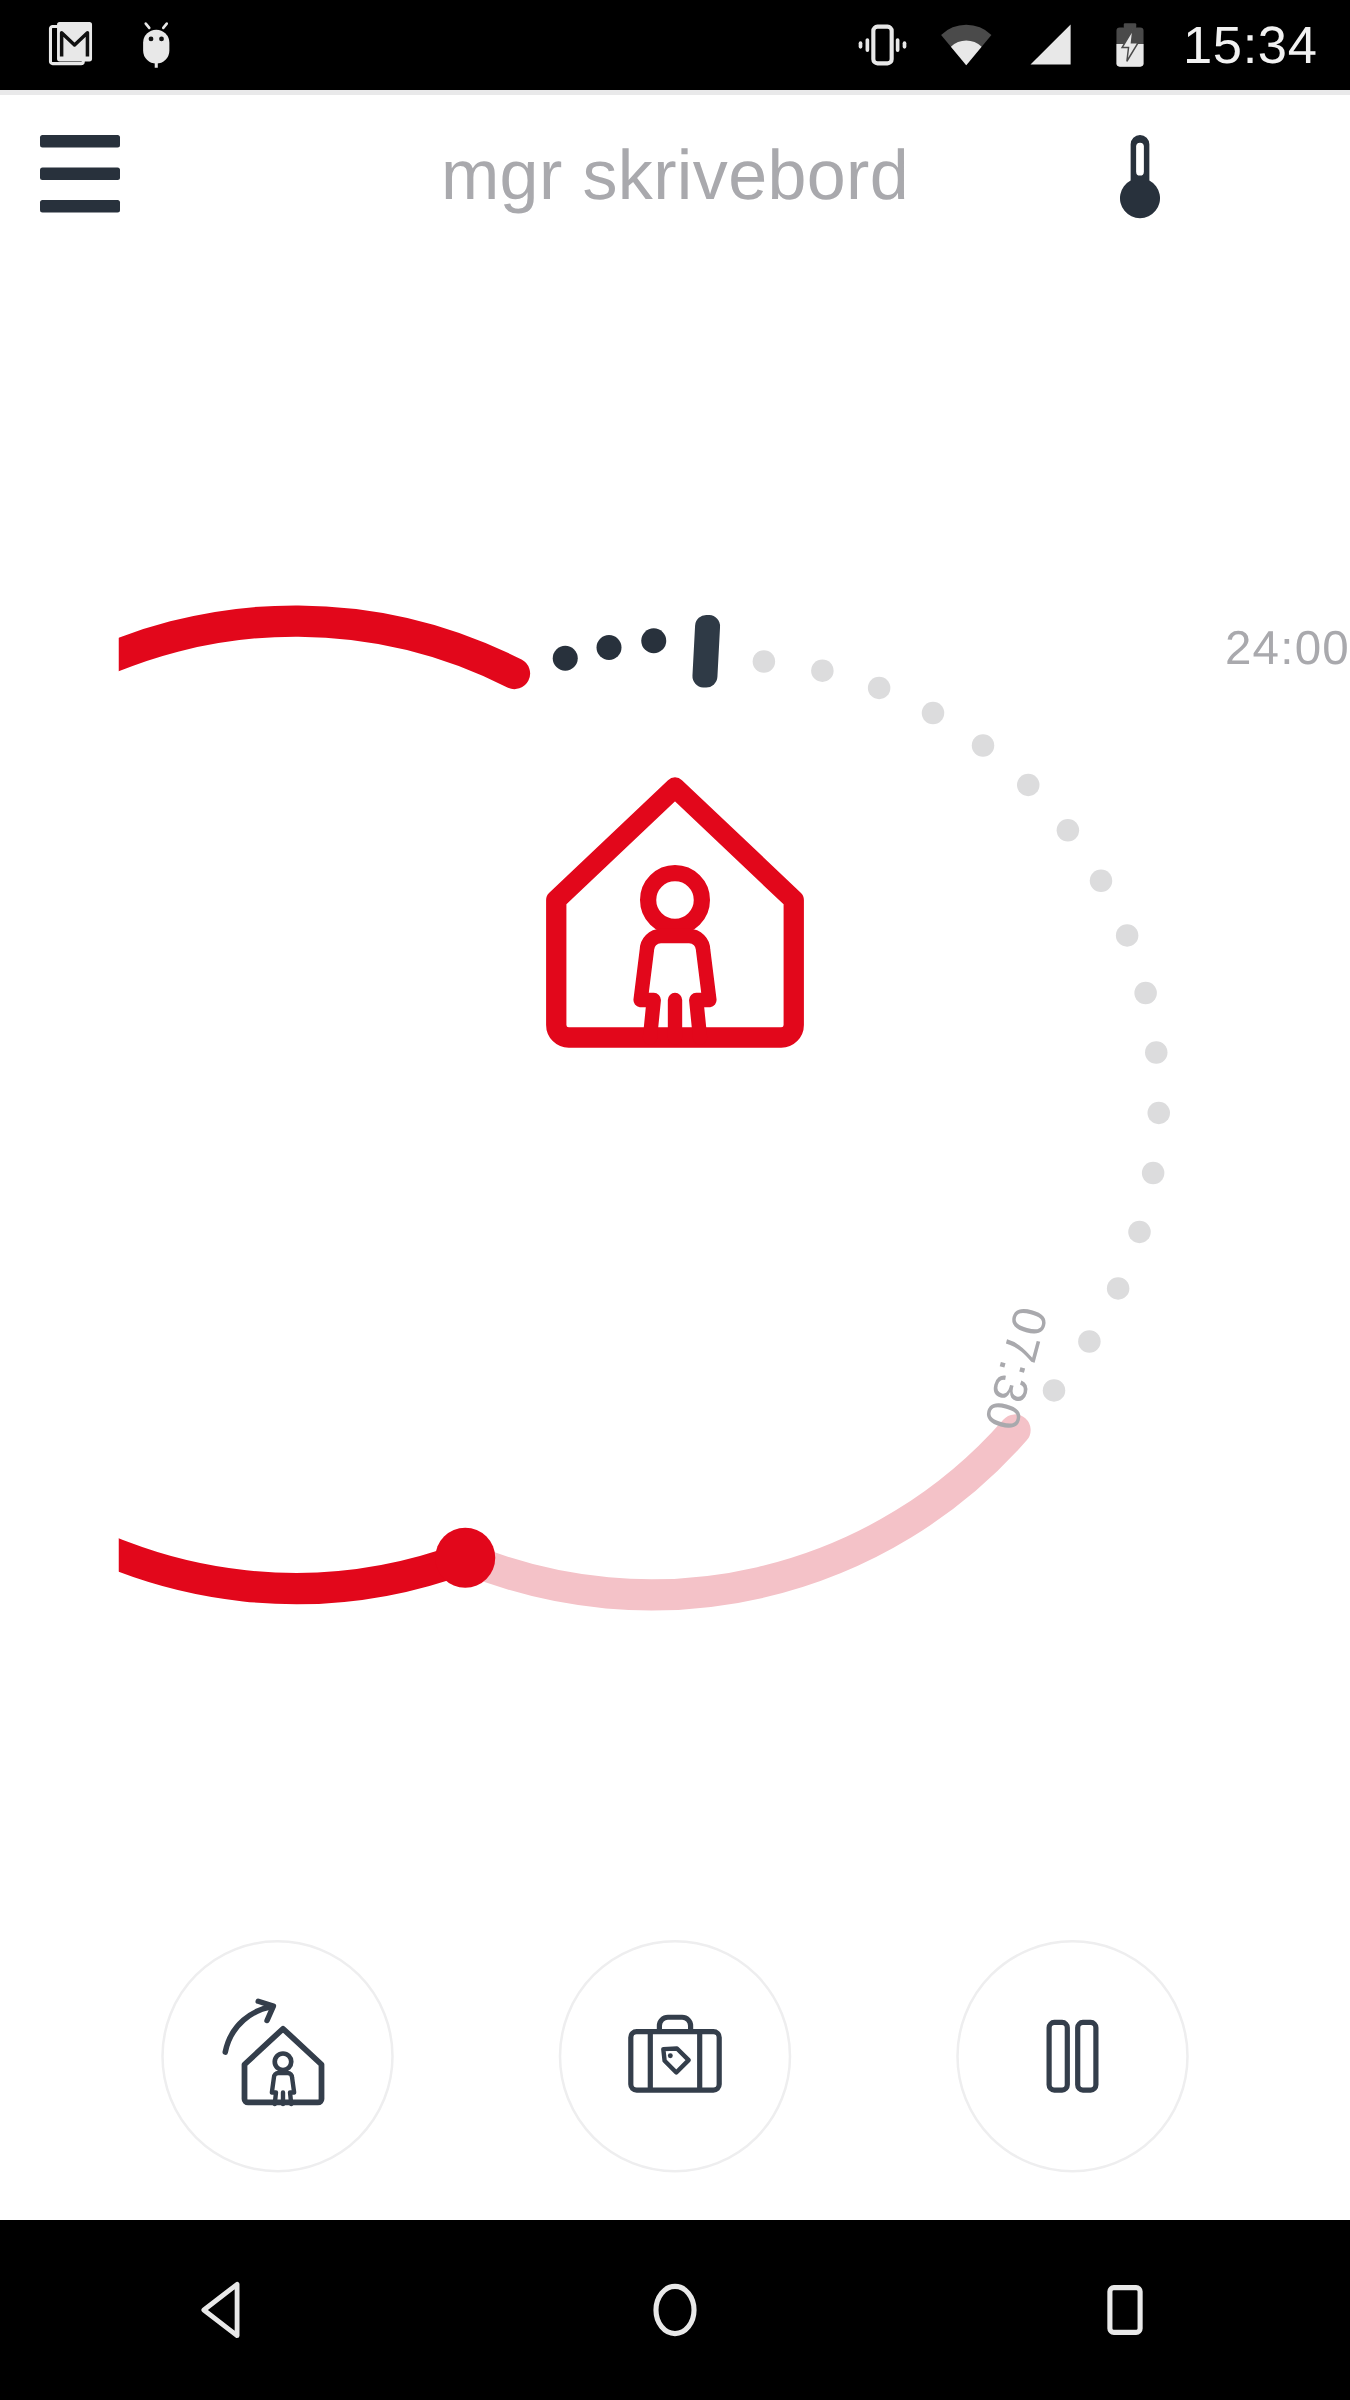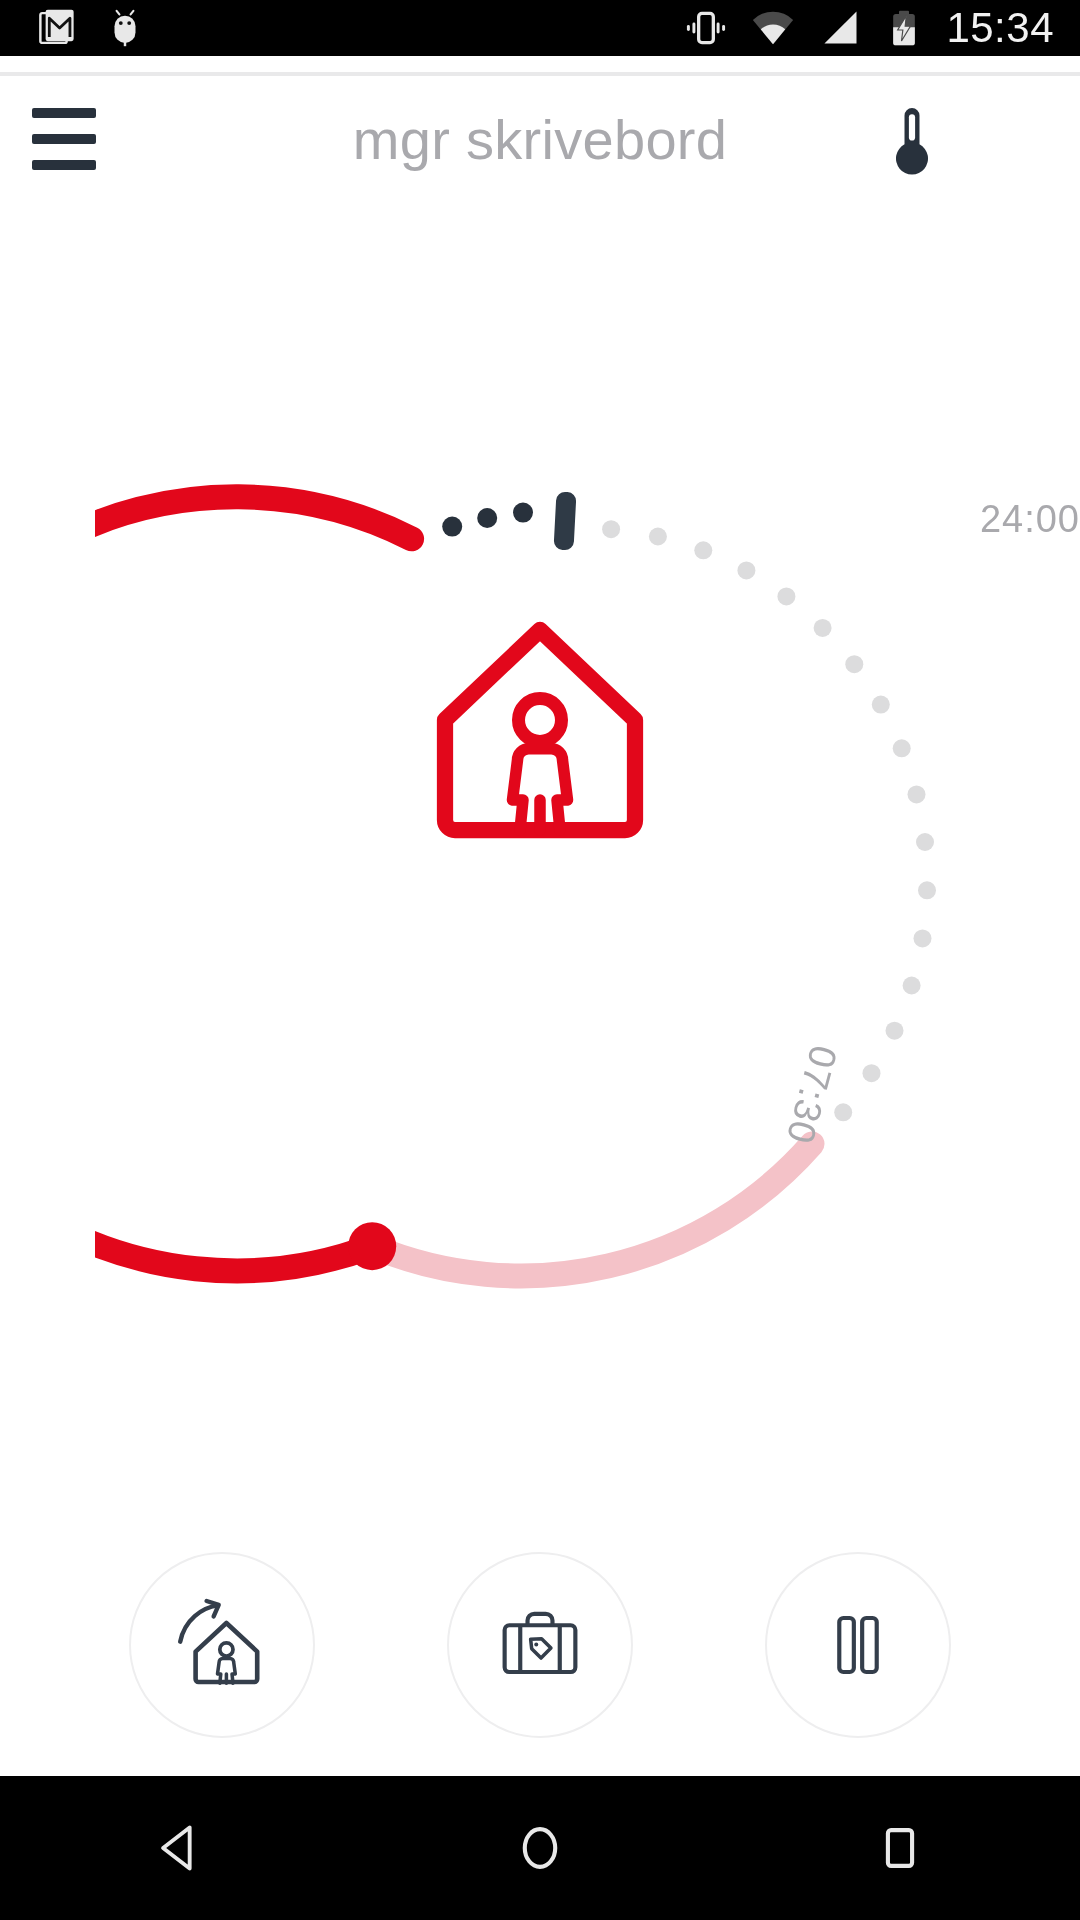--- a/index.html
+++ b/index.html
@@ -6,21 +6,21 @@
   body{
     width:1080px;height:1920px;
     background:#ffffff;
     font-family:"Liberation Sans", sans-serif;
     overflow:hidden;
     position:relative;
   }
 
   
   .statusbar{
-    position:absolute;left:0;top:0;width:1080px;height:56px;
+    position:absolute;left:0;top:0;width:1080px;height:72px;
     background:#000000;
     display:flex;align-items:center;
   }
   .sb-left{display:flex;align-items:center;gap:26px;padding-left:36px;}
   .sb-right{margin-left:auto;display:flex;align-items:center;gap:22px;padding-right:26px;}
   .sb-time{
     color:#f2f2f2;font-size:42px;letter-spacing:0.5px;
     font-family:"Liberation Sans", sans-serif;
   }
   .sb-icon{display:block;}

